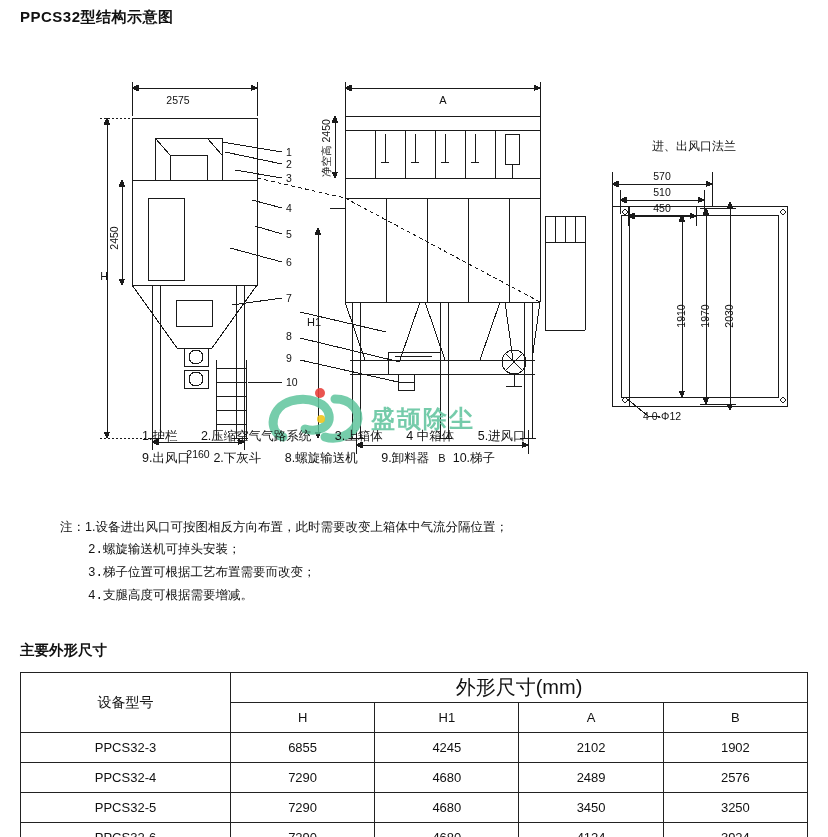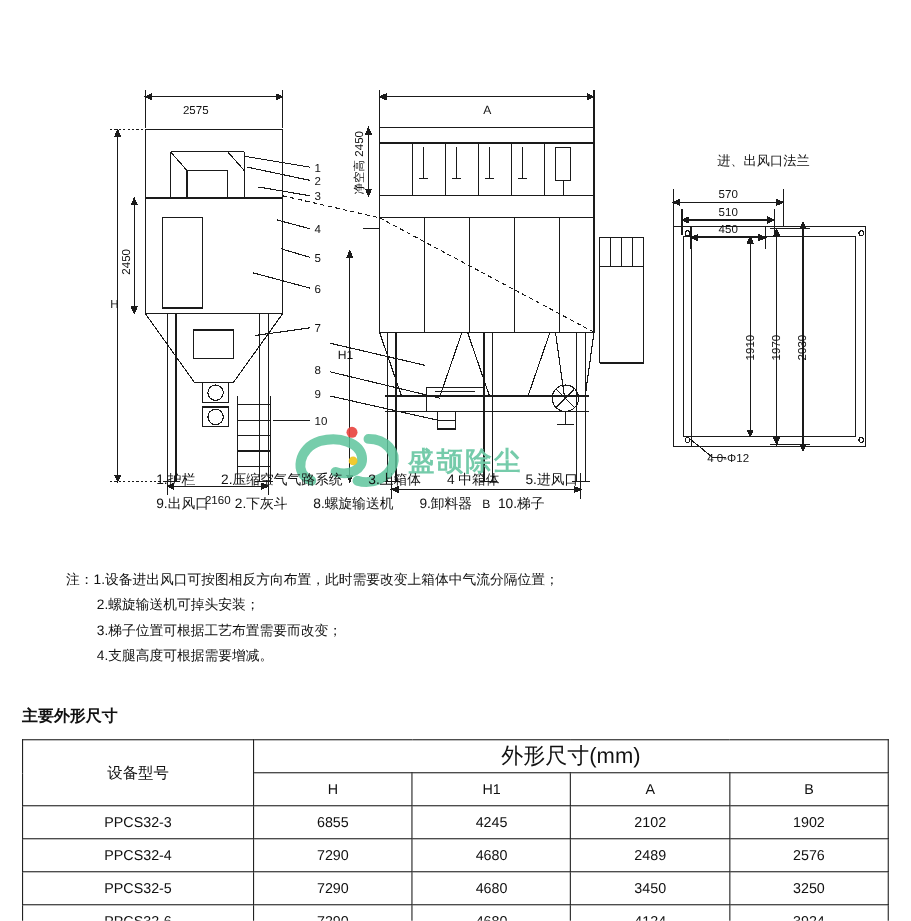--- a/index.html
+++ b/index.html
@@ -32,21 +32,21 @@
   .legend .it{display:inline-block;}
   .legend .r1 .it{margin-right:20px;}
   .legend .r2 .it{margin-right:20px;}
 
   
   .notes{
     position:absolute;left:60px;top:516px;width:700px;
     font-size:12.5px;line-height:23px;color:#111;
   }
   .notes .n0{padding-left:0;}
-  .notes .ni{padding-left:28px;}
+  .notes .ni{padding-left:28px;font-family:Liberation Mono, monospace;}
 
   
   .sec-title{
     position:absolute;left:20px;top:641px;
     font-size:14.5px;font-weight:bold;text-align:right;
   }
 
   
   .tbl-wrap{position:absolute;left:20px;top:672px;width:788px;}
   table{border-collapse:collapse;width:788px;font-size:13px;}
@@ -76,20 +76,21 @@
     font-size:24px;color:#6ec9a6;font-weight:bold;letter-spacing:2px;
     opacity:.95;
     font-family:Liberation Serif, serif;
   }
 </style>
 </head>
 <body>
 
 <div class="page">
 
+  <div class="doc-title">PPCS32型结构示意图</div>
 
   <div class="drawing">
     <svg width="828" height="490" viewBox="0 0 828 490" xmlns="http://www.w3.org/2000/svg">
       <g stroke="#1a1a1a" fill="none" stroke-width="1" shape-rendering="crispEdges">
 
         <line x1="132" y1="52" x2="132" y2="86"></line>
         <line x1="257" y1="52" x2="257" y2="86"></line>
         <line x1="132" y1="58" x2="257" y2="58"></line>
         <path d="M132 58 l6 -2.6 v5.2 z" fill="#1a1a1a"></path>
         <path d="M257 58 l-6 -2.6 v5.2 z" fill="#1a1a1a"></path>

